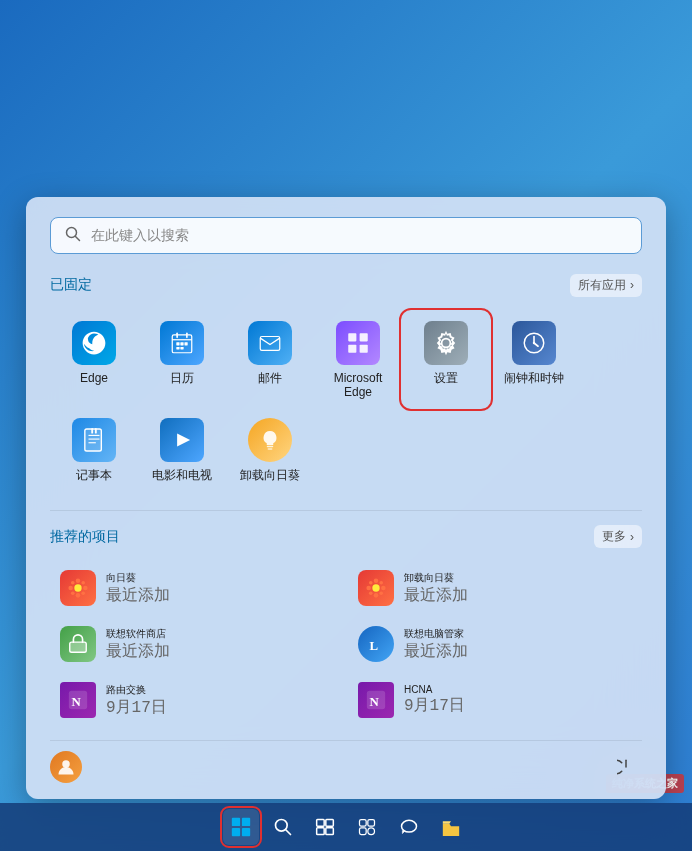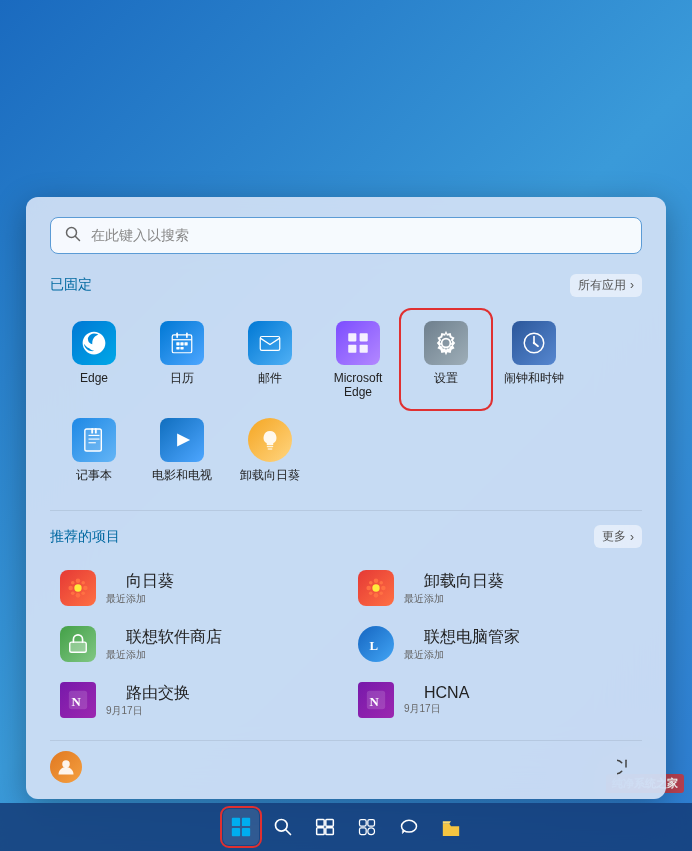--- a/index.html
+++ b/index.html
@@ -164,22 +164,22 @@
       width: 36px;
       height: 36px;
       border-radius: 6px;
       display: flex;
       align-items: center;
       justify-content: center;
       font-size: 20px;
       flex-shrink: 0;
     }
     .rec-text { display: flex; flex-direction: column; }
-    .rec-name { font-size: 16px; color: #222; font-weight: 500; margin-left: 20px; }
-    .rec-sub { font-size: 10px; color: #666; }
+    .rec-name { font-size: 10px; color: #222; font-weight: 500; }
+    .rec-sub { font-size: 16px; color: #666; font-family: Liberation Mono, monospace; }
 
     
     .section-divider {
       height: 1px;
       background: rgba(0,0,0,0.08);
       margin: 14px 0;
     }
 
     
     .start-bottom {

